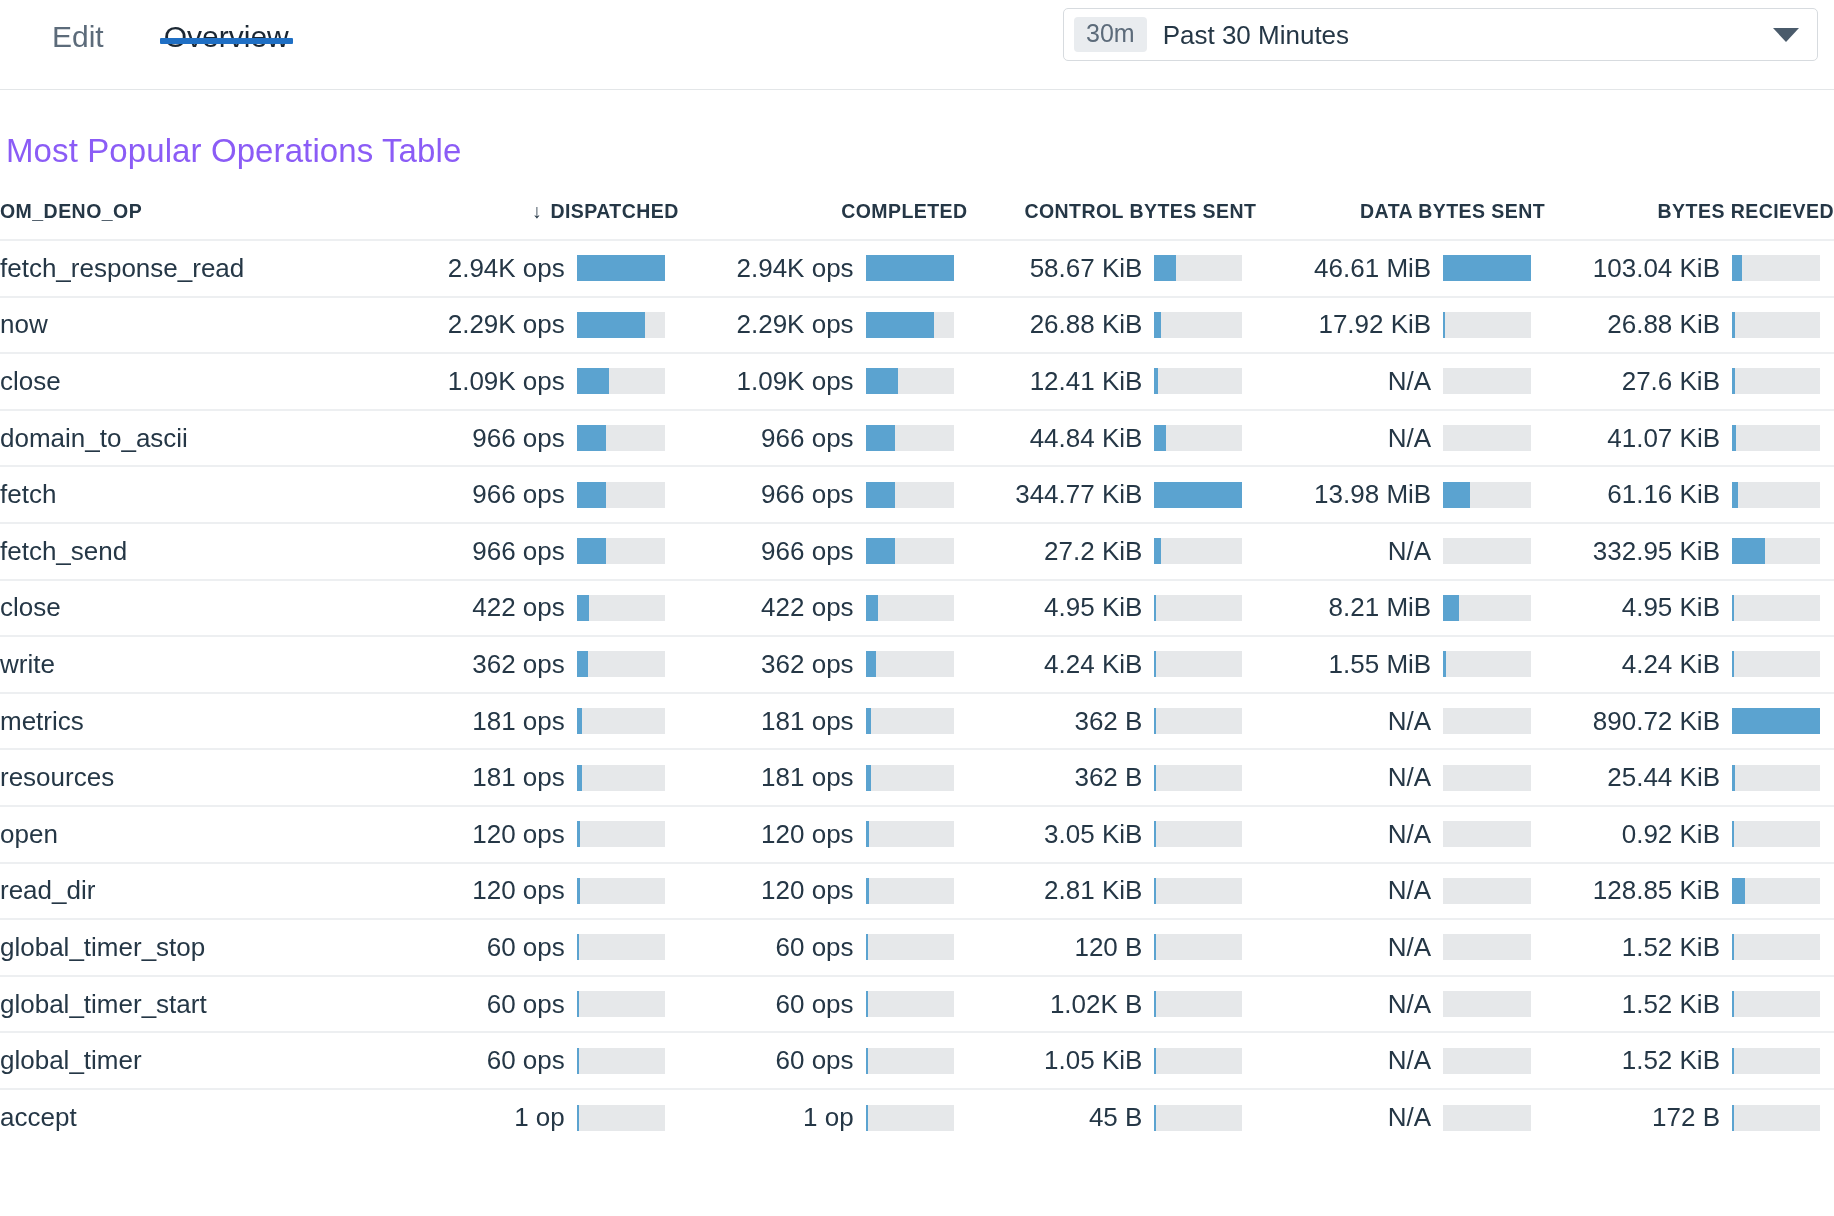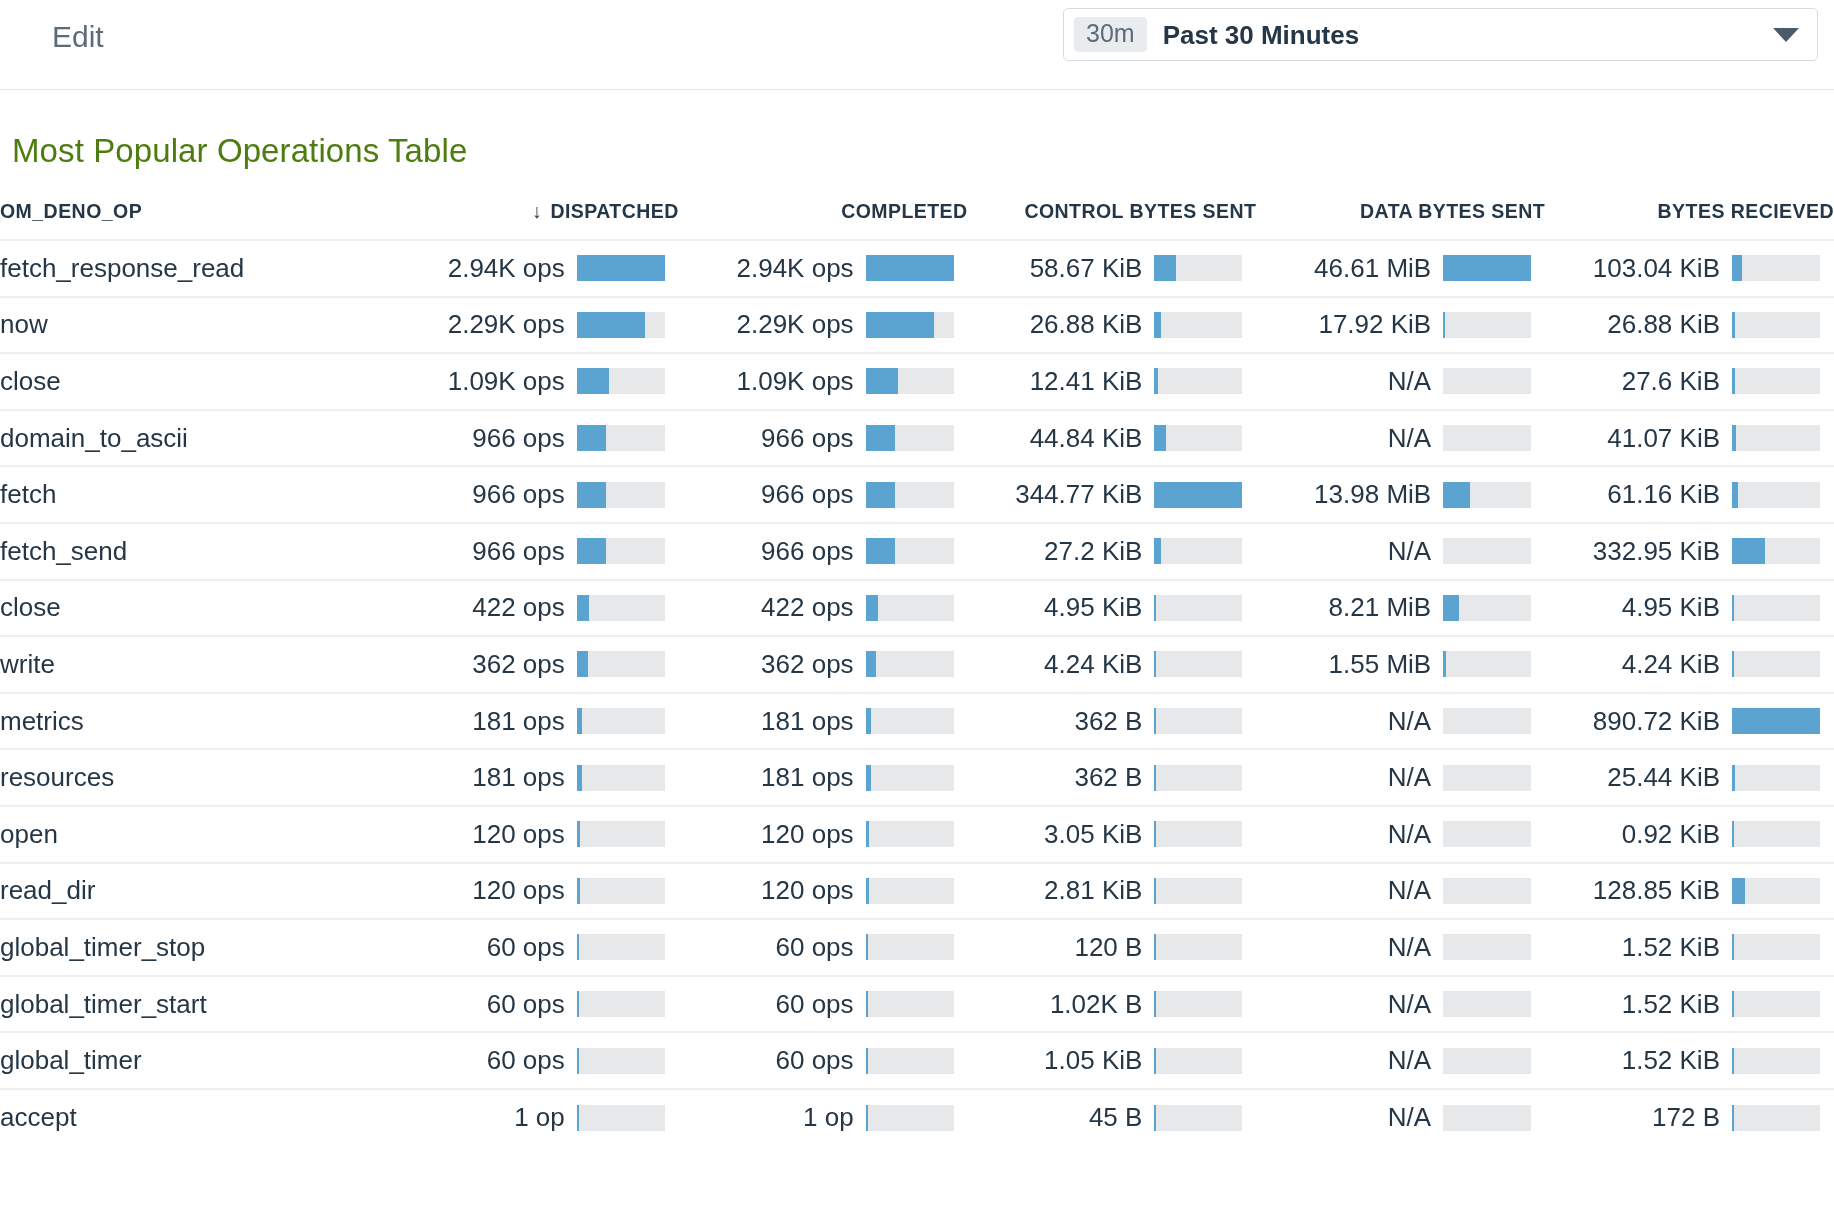--- a/index.html
+++ b/index.html
@@ -69,35 +69,34 @@
     border-radius: 4px;
     padding: 4px 12px 6px 12px;
     line-height: 1;
     margin-right: 16px;
   }
   .tp-label {
     font-size: 26px;
     color: #253746;
     flex: 1;
     line-height: 1;
-    font-weight: bold;
   }
   .tp-caret {
     width: 0; height: 0;
     border-left: 13px solid transparent;
     border-right: 13px solid transparent;
     border-top: 14px solid #4a5b6b;
     margin-right: 4px;
   }
 
   
   .panel-title {
     font-size: 33px;
-    color: #4d7c0f;
-    padding: 42px 0 0 12px;
+    color: #8b5cf6;
+    padding: 42px 0 0 6px;
     letter-spacing: .1px;
   }
 
   
   table.ops {
     width: 1834px;
     border-collapse: collapse;
     margin-top: 30px;
     table-layout: fixed;
   }
@@ -161,20 +160,21 @@
     min-width: 0;
   }
   .sort-arrow { font-weight: bold; margin-right: 8px; }
 </style>
 </head>
 <body>
 
 <div class="topbar">
   <div class="tabs">
     <div class="tab"><span>Edit</span></div>
+    <div class="tab active"><span>Overview</span></div>
   </div>
 
   <div class="timepicker">
     <span class="tp-badge">30m</span>
     <span class="tp-label">Past 30 Minutes</span>
     <span class="tp-caret"></span>
   </div>
 </div>
 
 <div class="panel-title">Most Popular Operations Table</div>

